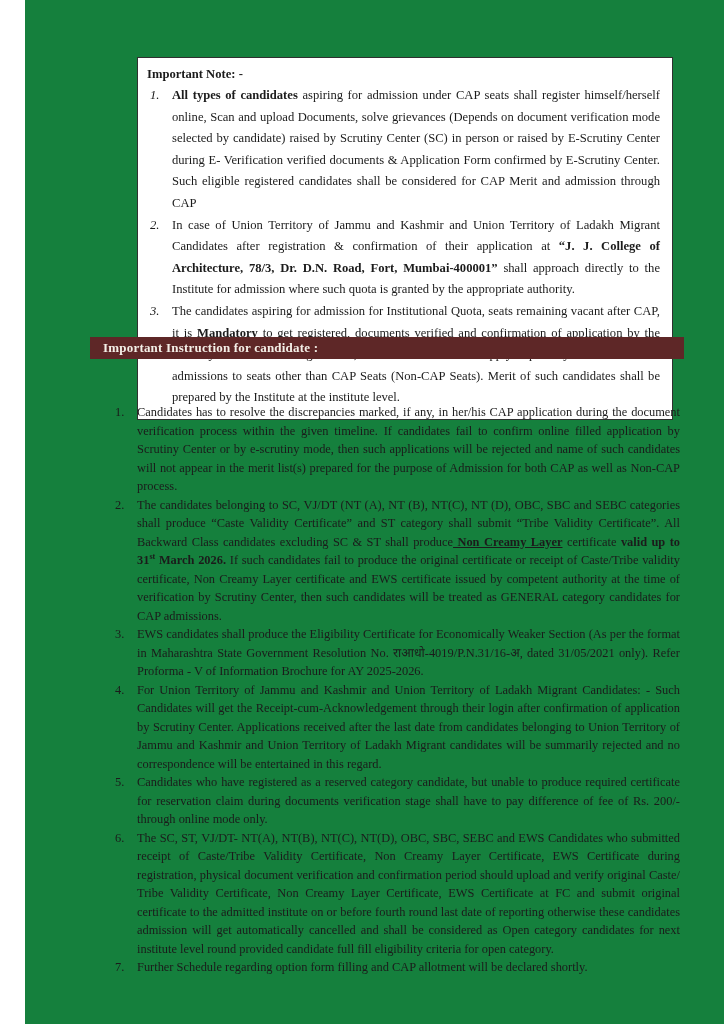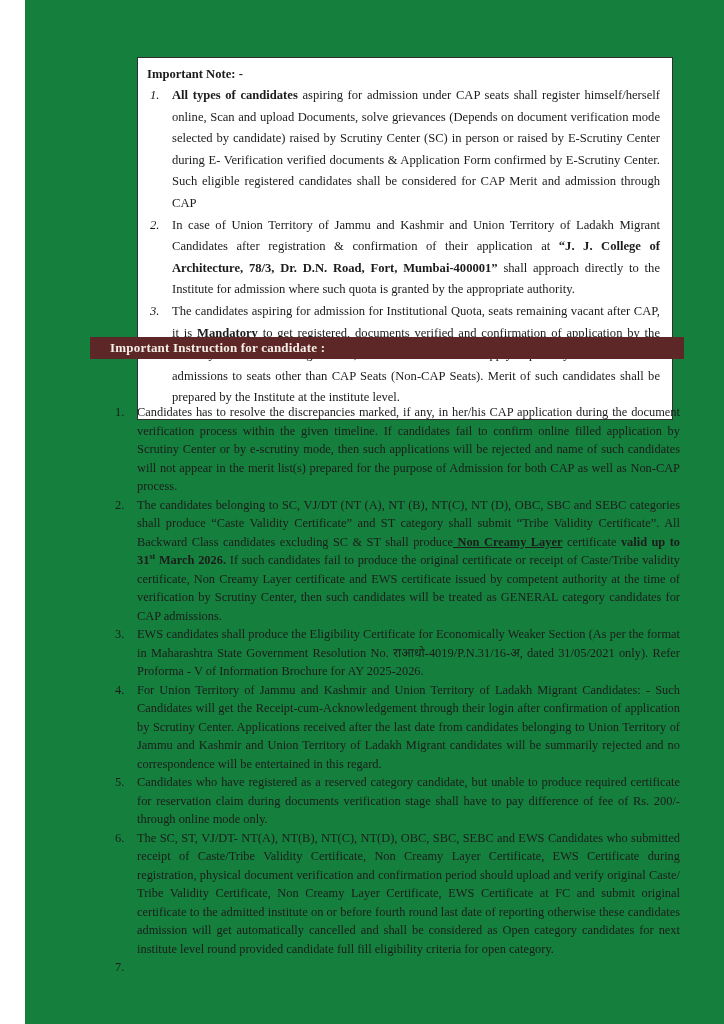--- a/index.html
+++ b/index.html
@@ -16,21 +16,21 @@
   }
   .note-title { font-weight:bold; font-size:12.6px; line-height:20px; }
   ol.rich-list { list-style:none; margin:1px 0 0 0; padding:0; }
   .note-box li { position:relative; padding-left:25px; font-size:12.6px; line-height:21.6px; text-align:justify; }
   .note-box li .num { position:absolute; left:3px; top:0; font-style:italic; }
 
   
   .banner {
     position:absolute; left:65px; top:337px; width:594px; height:22px; box-sizing:border-box;
     background:#5e2727; color:#f4efe7; font-weight:bold; font-size:13px; line-height:22px;
-    padding-left:20px; letter-spacing:0.2px;
+    padding-left:13px; letter-spacing:0.2px;
   }
 
   
   .section-heading { position:absolute; left:72px; top:374px; font-weight:bold; font-size:13.2px; color:#111; }
   .section-heading .arrow { display:inline-block; margin-right:15px; font-size:11.5px; font-weight:normal; transform:translateY(-1px); }
 
   
   .instructions-wrap { position:absolute; left:90px; top:402px; width:565px; }
   .instructions-wrap li { position:relative; padding-left:22px; font-size:12.4px; line-height:18.5px; text-align:justify; }
   .instructions-wrap li .num { position:absolute; left:0; top:0; }
@@ -55,17 +55,17 @@
 
 
   <div class="instructions-wrap">
     <ol class="rich-list">
         <li><span class="num">1.</span><span><span>Candidates has to resolve the discrepancies marked, if any, in her/his CAP application during the document verification process within the given timeline. If candidates fail to confirm online filled application by Scrutiny Center or by e-scrutiny mode, then such applications will be rejected and name of such candidates will not appear in the merit list(s) prepared for the purpose of Admission for both CAP as well as Non-CAP process.</span></span></li>
         <li><span class="num">2.</span><span><span>The candidates belonging to SC, VJ/DT (NT (A), NT (B), NT(C), NT (D), OBC, SBC and SEBC categories shall produce “Caste Validity Certificate” and ST category shall submit “Tribe Validity Certificate”. All Backward Class candidates excluding SC &amp; ST shall produce</span><span style="font-weight: bold; text-decoration: underline;"> Non Creamy Layer</span><span> certificate </span><span style="font-weight: bold;">valid up to 31</span><sup style="font-weight: bold;">st</sup><span style="font-weight: bold;"> March 2026.</span><span> If such candidates fail to produce the original certificate or receipt of Caste/Tribe validity certificate, Non Creamy Layer certificate and EWS certificate issued by competent authority at the time of verification by Scrutiny Center, then such candidates will be treated as GENERAL category candidates for CAP admissions.</span></span></li>
         <li><span class="num">3.</span><span><span>EWS candidates shall produce the Eligibility Certificate for Economically Weaker Section (As per the format in Maharashtra State Government Resolution No. राआधो-4019/P.N.31/16-अ, dated 31/05/2021 only). Refer Proforma - V of Information Brochure for AY 2025-2026.</span></span></li>
         <li><span class="num">4.</span><span><span>For Union Territory of Jammu and Kashmir and Union Territory of Ladakh  Migrant Candidates: - Such Candidates will get the Receipt-cum-Acknowledgement through their login after confirmation of application by Scrutiny Center. Applications received after the last date from candidates belonging to Union Territory of Jammu and Kashmir and Union Territory of Ladakh Migrant candidates will be summarily rejected and no correspondence will be entertained in this regard.</span></span></li>
         <li><span class="num">5.</span><span><span>Candidates who have registered as a reserved category candidate, but unable to produce required certificate for reservation claim during documents verification stage shall have to pay difference of fee of Rs. 200/- through online mode only.</span></span></li>
         <li><span class="num">6.</span><span><span>The SC, ST, VJ/DT- NT(A), NT(B), NT(C), NT(D), OBC, SBC, SEBC and EWS Candidates who submitted receipt of Caste/Tribe Validity Certificate, Non Creamy Layer Certificate, EWS Certificate during registration, physical document verification and confirmation period should upload and verify original Caste/ Tribe Validity Certificate, Non Creamy Layer Certificate, EWS Certificate at FC and submit original certificate to the admitted institute on or before fourth round last date of reporting otherwise these candidates admission will get automatically cancelled and  shall be considered as Open category candidates for next institute level round provided candidate full fill eligibility criteria for open category.</span></span></li>
-        <li><span class="num">7.</span></li>
+        <li><span class="num">7.</span><span><span>Further Schedule regarding option form filling and CAP allotment will be declared shortly.</span></span></li>
       </ol>
   </div>
 
 </div>
 
 </body></html>

